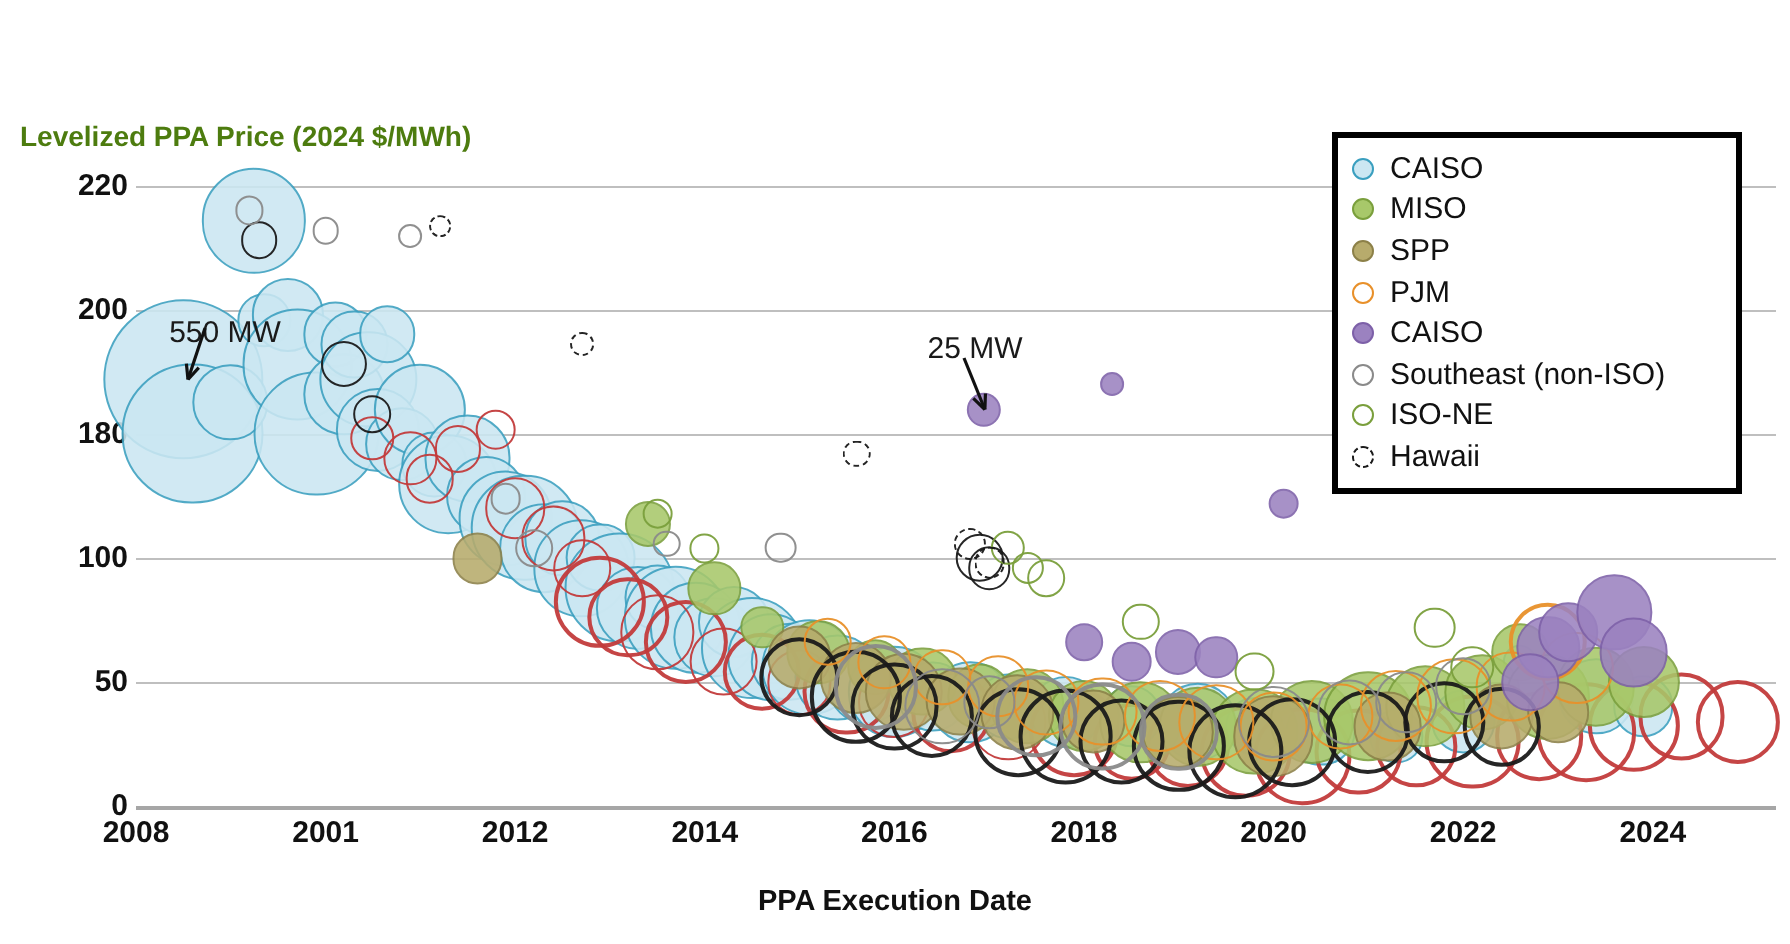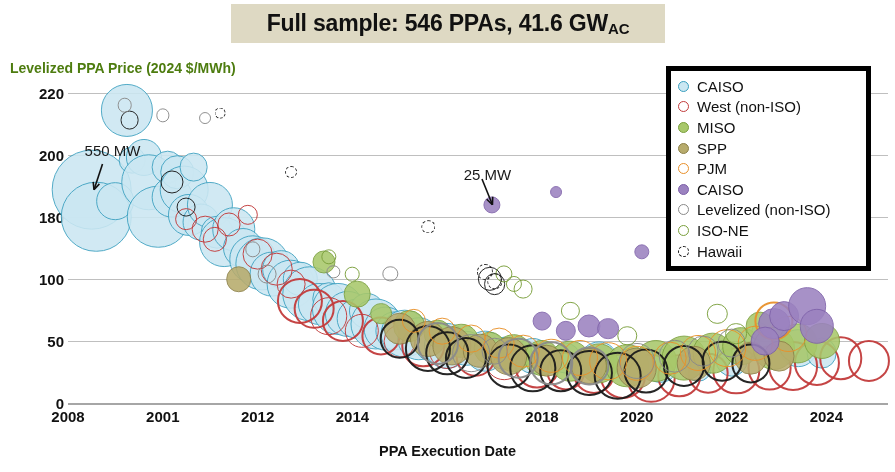--- a/index.html
+++ b/index.html
@@ -110,21 +110,21 @@
     white-space: nowrap;
   }
   .annot-arrow { position: absolute; }
 
   
   #legend {
     position: absolute;
     left: 666px; top: 66px;
     width: 205px;
     background: #ffffff;
-    border: 5px solid #000000;
+    border: 3px solid #000000;
     padding: 5px 7px 5px 7px;
     z-index: 20;
   }
   .legend-row {
     display: flex;
     align-items: center;
     height: 20.6px;
   }
   .legend-marker {
     width: 11px; height: 11px;
@@ -136,24 +136,20 @@
     font-size: 15px;
     color: #111111;
     white-space: nowrap;
   }
 </style>
 </head>
 <body>
 
 <div id="root">
 
-  <div id="chart-title">
-    <span>Full sample: 546 PPAs, 41.6 GW</span>
-      <sub>AC</sub>
-  </div>
 
   <div id="y-axis-title">Levelized PPA Price (2024 $/MWh)</div>
 
   <div id="y-ticks">
       <div class="ytick" style="top: 310px;">0</div>
       <div class="ytick" style="top: 248px;">50</div>
       <div class="ytick" style="top: 186px;">100</div>
       <div class="ytick" style="top: 124px;">180</div>
       <div class="ytick" style="top: 62px;">200</div>
       <div class="ytick" style="top: 0px;">220</div>
@@ -357,21 +353,21 @@
         <div class="bubble" title="ISO-NE: 72 $/MWh, 35 MW" style="left: 649.364px; top: 220.72px; width: 20.3513px; height: 20.3513px; background: transparent; border: 1.3px solid rgb(122, 159, 60); opacity: 0.95;"></div>
         <div class="bubble" title="ISO-NE: 56 $/MWh, 40 MW" style="left: 668.324px; top: 240.56px; width: 21.7565px; height: 21.7565px; background: transparent; border: 1.3px solid rgb(122, 159, 60); opacity: 0.95;"></div>
         <div class="bubble" title="ISO-NE: 54 $/MWh, 32 MW" style="left: 559.306px; top: 243.04px; width: 19.4596px; height: 19.4596px; background: transparent; border: 1.3px solid rgb(122, 159, 60); opacity: 0.95;"></div>
         <div class="bubble" title="Hawaii: 186 $/MWh, 12 MW" style="left: 222.775px; top: 79.36px; width: 11.9165px; height: 11.9165px; background: transparent; border: 1.3px dashed rgb(26, 26, 26); opacity: 0.95;"></div>
         <div class="bubble" title="Hawaii: 142 $/MWh, 15 MW" style="left: 360.231px; top: 133.92px; width: 13.3231px; height: 13.3231px; background: transparent; border: 1.3px dashed rgb(26, 26, 26); opacity: 0.95;"></div>
         <div class="bubble" title="Hawaii: 106 $/MWh, 22 MW" style="left: 417.11px; top: 178.56px; width: 16.135px; height: 16.135px; background: transparent; border: 1.3px dashed rgb(26, 26, 26); opacity: 0.95;"></div>
         <div class="bubble" title="Hawaii: 98 $/MWh, 20 MW" style="left: 426.59px; top: 188.48px; width: 15.3841px; height: 15.3841px; background: transparent; border: 1.3px dashed rgb(26, 26, 26); opacity: 0.95;"></div>
         <div class="bubble" title="Hawaii: 234 $/MWh, 10 MW" style="left: 151.676px; top: 19.84px; width: 10.8782px; height: 10.8782px; background: transparent; border: 1.3px dashed rgb(26, 26, 26); opacity: 0.95;"></div>
       </div>
     <div id="annotations">
-        <div class="annot-label" style="left: 16.5896px; top: 49px; text-align: center;">550 MW</div>
+        <div class="annot-label" style="left: 16.5896px; top: 65px; text-align: center;">550 MW</div>
         <svg class="annot-arrow" width="24.520231213870648" height="41.76000000000005" style="left: 18.0694px; top: 62.96px;">
           <line x1="16.520231213870648" y1="8" x2="8" y2="33.76000000000005" stroke="#111" stroke-width="1.6"></line>
           <line x1="8" y1="33.76000000000005" x2="7.196776848179293" y2="25.800425101277177" stroke="#111" stroke-width="1.6"></line>
           <line x1="8" y1="33.76000000000005" x2="13.390921091531323" y2="27.849165051798337" stroke="#111" stroke-width="1.6"></line>
         </svg>
         <div class="annot-label" style="left: 395.78px; top: 72.84px;">25 MW</div>
         <svg class="annot-arrow" width="26.43930635838808" height="41.75999999999999" style="left: 405.78px; top: 77.84px;">
           <line x1="8" y1="8" x2="18.43930635838808" y2="33.75999999999999" stroke="#111" stroke-width="1.6"></line>
           <line x1="18.43930635838808" y1="33.75999999999999" x2="12.672515704458291" y2="28.215261453075705" stroke="#111" stroke-width="1.6"></line>
           <line x1="18.43930635838808" y1="33.75999999999999" x2="18.719039383485246" y2="25.764892156157607" stroke="#111" stroke-width="1.6"></line>
@@ -392,42 +388,38 @@
     </div>
 
   <div id="x-axis-title">PPA Execution Date</div>
 
   <div id="legend">
       <div class="legend-row">
         <span class="legend-marker" style="background: rgb(203, 231, 242); border: 1.6px solid rgb(58, 159, 191);"></span>
         <span class="legend-label">CAISO</span>
       </div>
       <div class="legend-row">
-        <span class="legend-marker" style="background: transparent; border: 1.6px solid rgb(194, 59, 59);"></span>
-        <span class="legend-label">West (non-ISO)</span>
-      </div>
-      <div class="legend-row">
         <span class="legend-marker" style="background: rgb(168, 200, 106); border: 1.6px solid rgb(122, 159, 60);"></span>
         <span class="legend-label">MISO</span>
       </div>
       <div class="legend-row">
         <span class="legend-marker" style="background: rgb(183, 171, 108); border: 1.6px solid rgb(140, 128, 72);"></span>
         <span class="legend-label">SPP</span>
       </div>
       <div class="legend-row">
         <span class="legend-marker" style="background: transparent; border: 1.6px solid rgb(232, 144, 42);"></span>
         <span class="legend-label">PJM</span>
       </div>
       <div class="legend-row">
         <span class="legend-marker" style="background: rgb(155, 130, 192); border: 1.6px solid rgb(125, 96, 168);"></span>
         <span class="legend-label">CAISO</span>
       </div>
       <div class="legend-row">
         <span class="legend-marker" style="background: transparent; border: 1.6px solid rgb(138, 138, 138);"></span>
-        <span class="legend-label">Levelized (non-ISO)</span>
+        <span class="legend-label">Southeast (non-ISO)</span>
       </div>
       <div class="legend-row">
         <span class="legend-marker" style="background: transparent; border: 1.6px solid rgb(122, 159, 60);"></span>
         <span class="legend-label">ISO-NE</span>
       </div>
       <div class="legend-row">
         <span class="legend-marker" style="background: transparent; border: 1.6px dashed rgb(26, 26, 26);"></span>
         <span class="legend-label">Hawaii</span>
       </div>
     </div>

